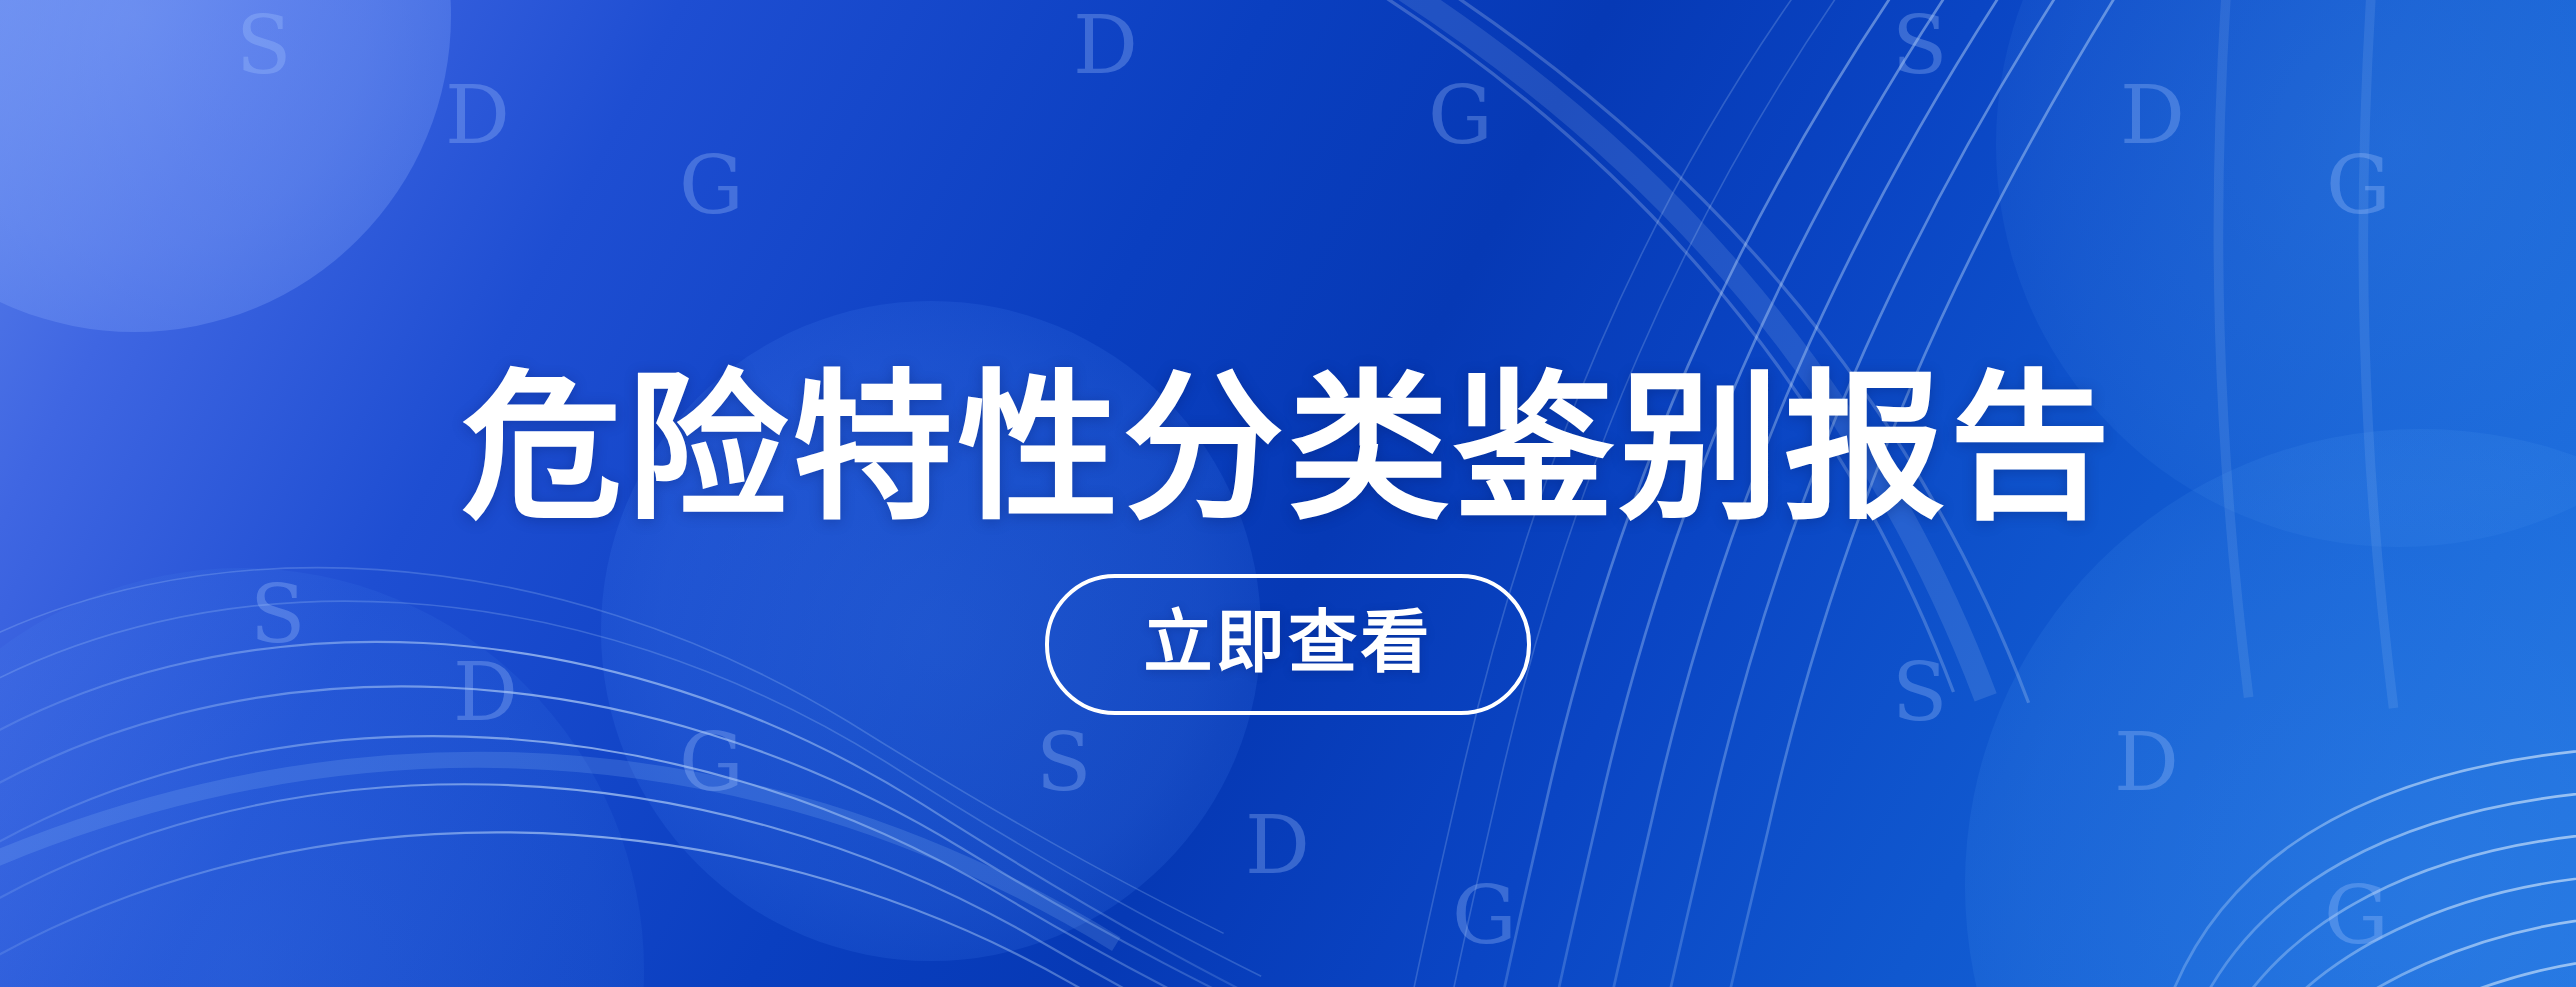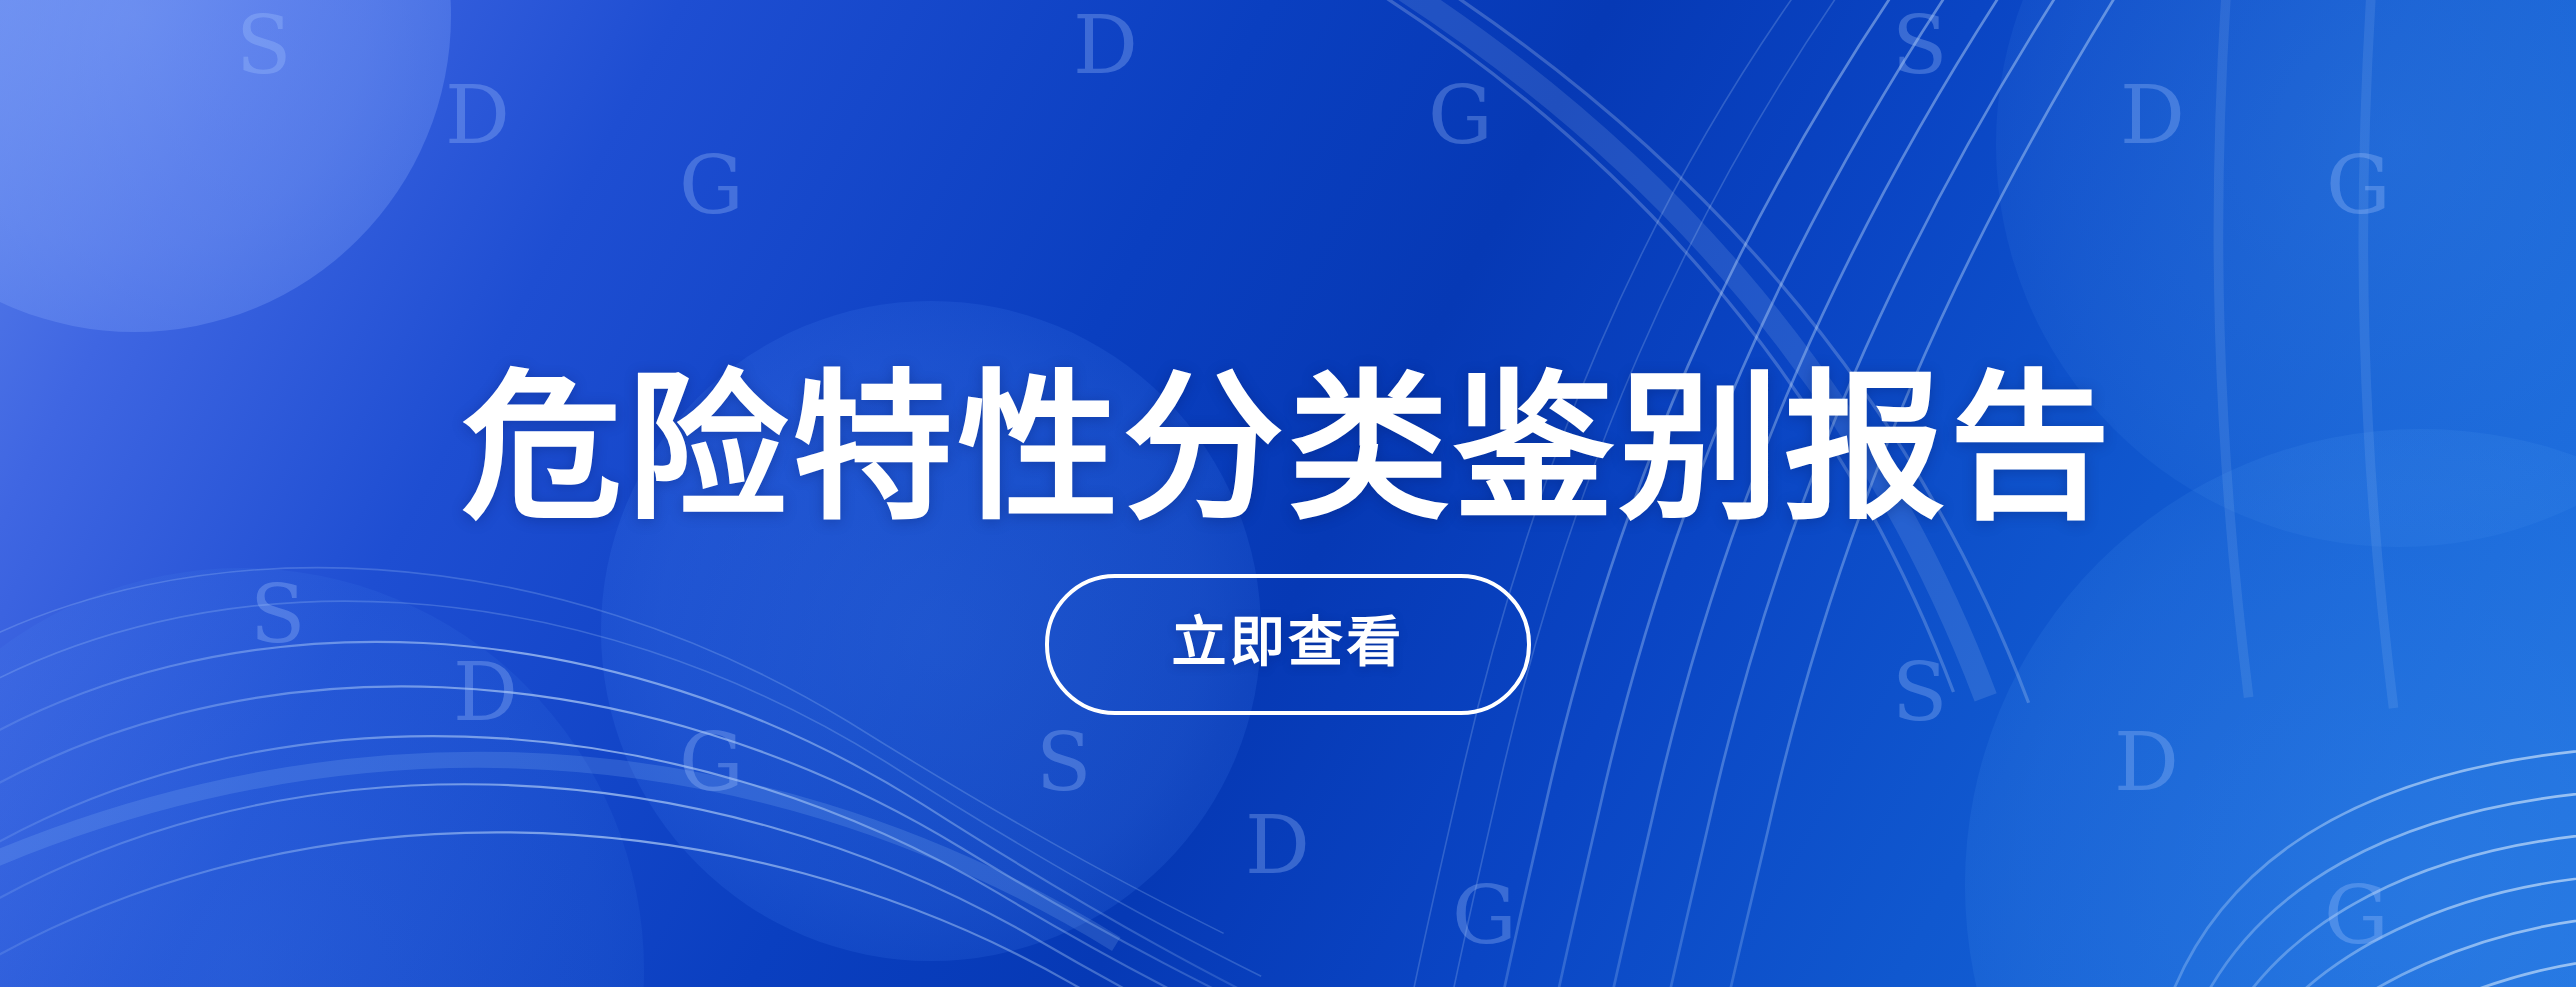--- a/index.html
+++ b/index.html
@@ -123,21 +123,21 @@
   }
   #cta-button {
     box-sizing: border-box;
     width: 486px;
     height: 141px;
     border: 4.8px solid #ffffff;
     border-radius: 70px;
     background: transparent;
     color: #ffffff;
     font-family: "Liberation Sans", "DejaVu Sans", sans-serif;
-    font-size: 55px;
+    font-size: 69px;
     font-weight: 700;
     letter-spacing: 3.2px;
     line-height: 1;
     display: flex;
     align-items: center;
     justify-content: center;
     cursor: pointer;
     padding: 0 0 3.2px 0;
     text-shadow: 0 1.6px 9.7px rgba(2,24,90,0.25);
     text-align: right;

